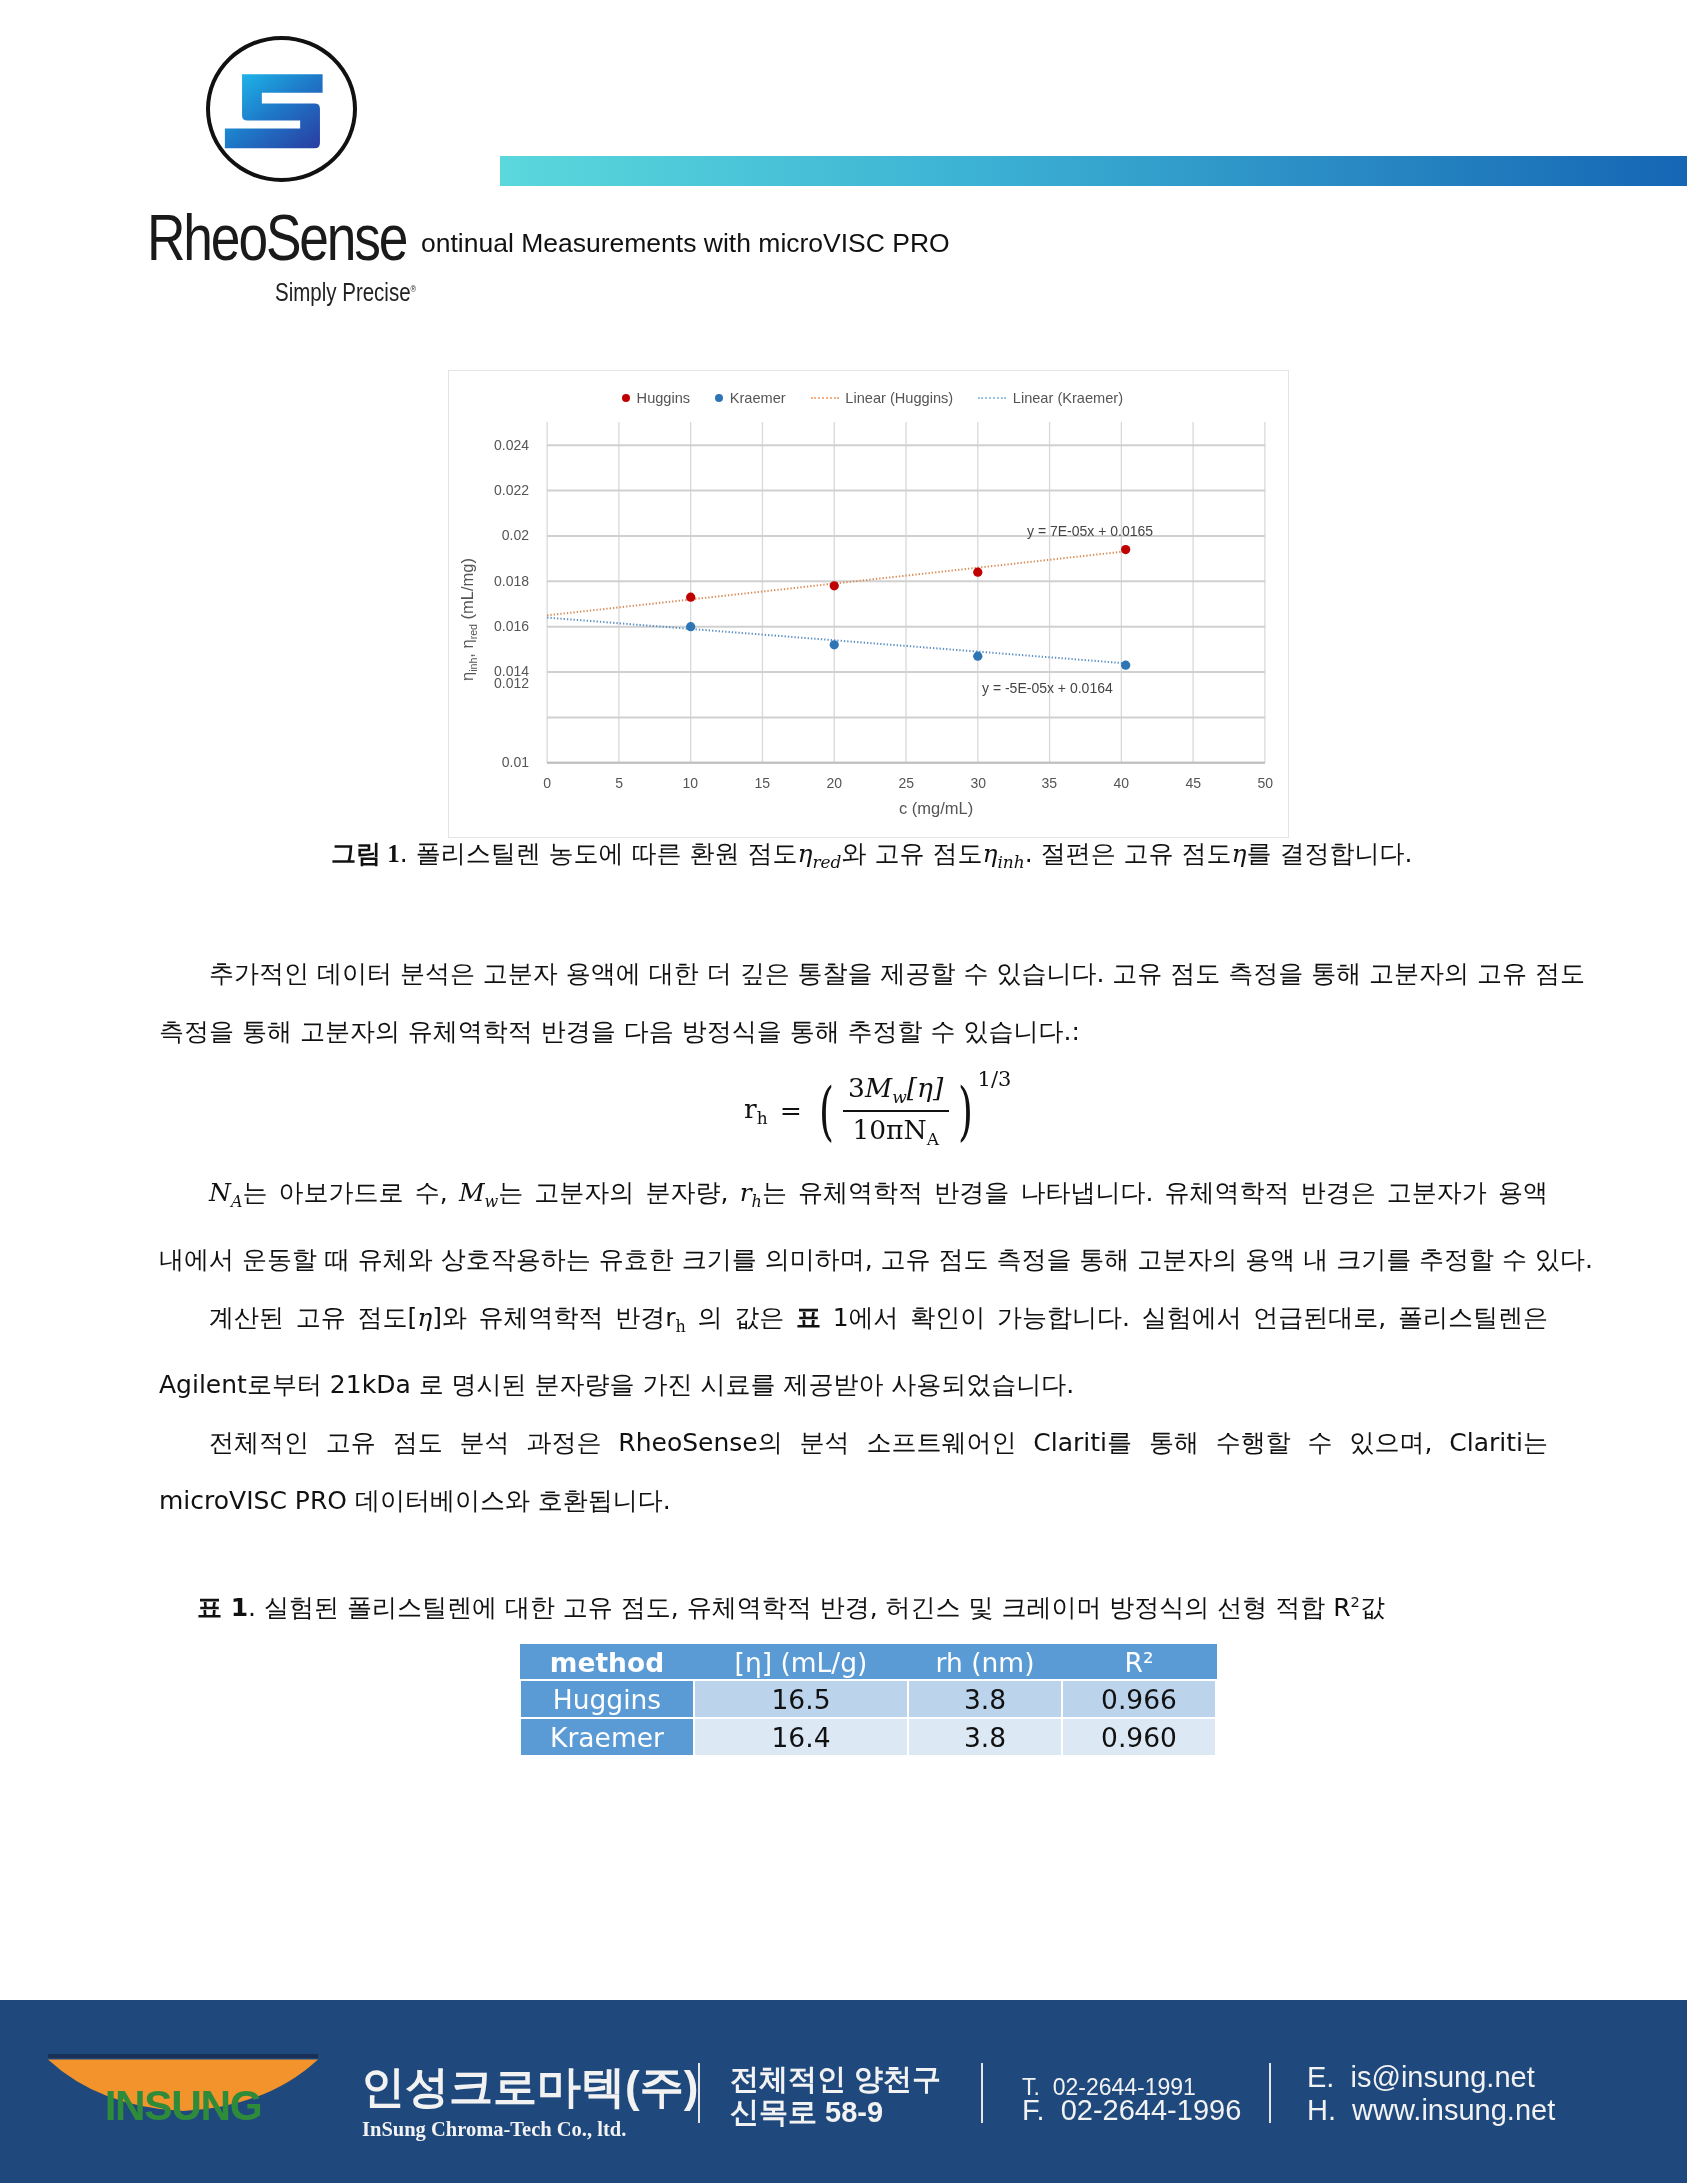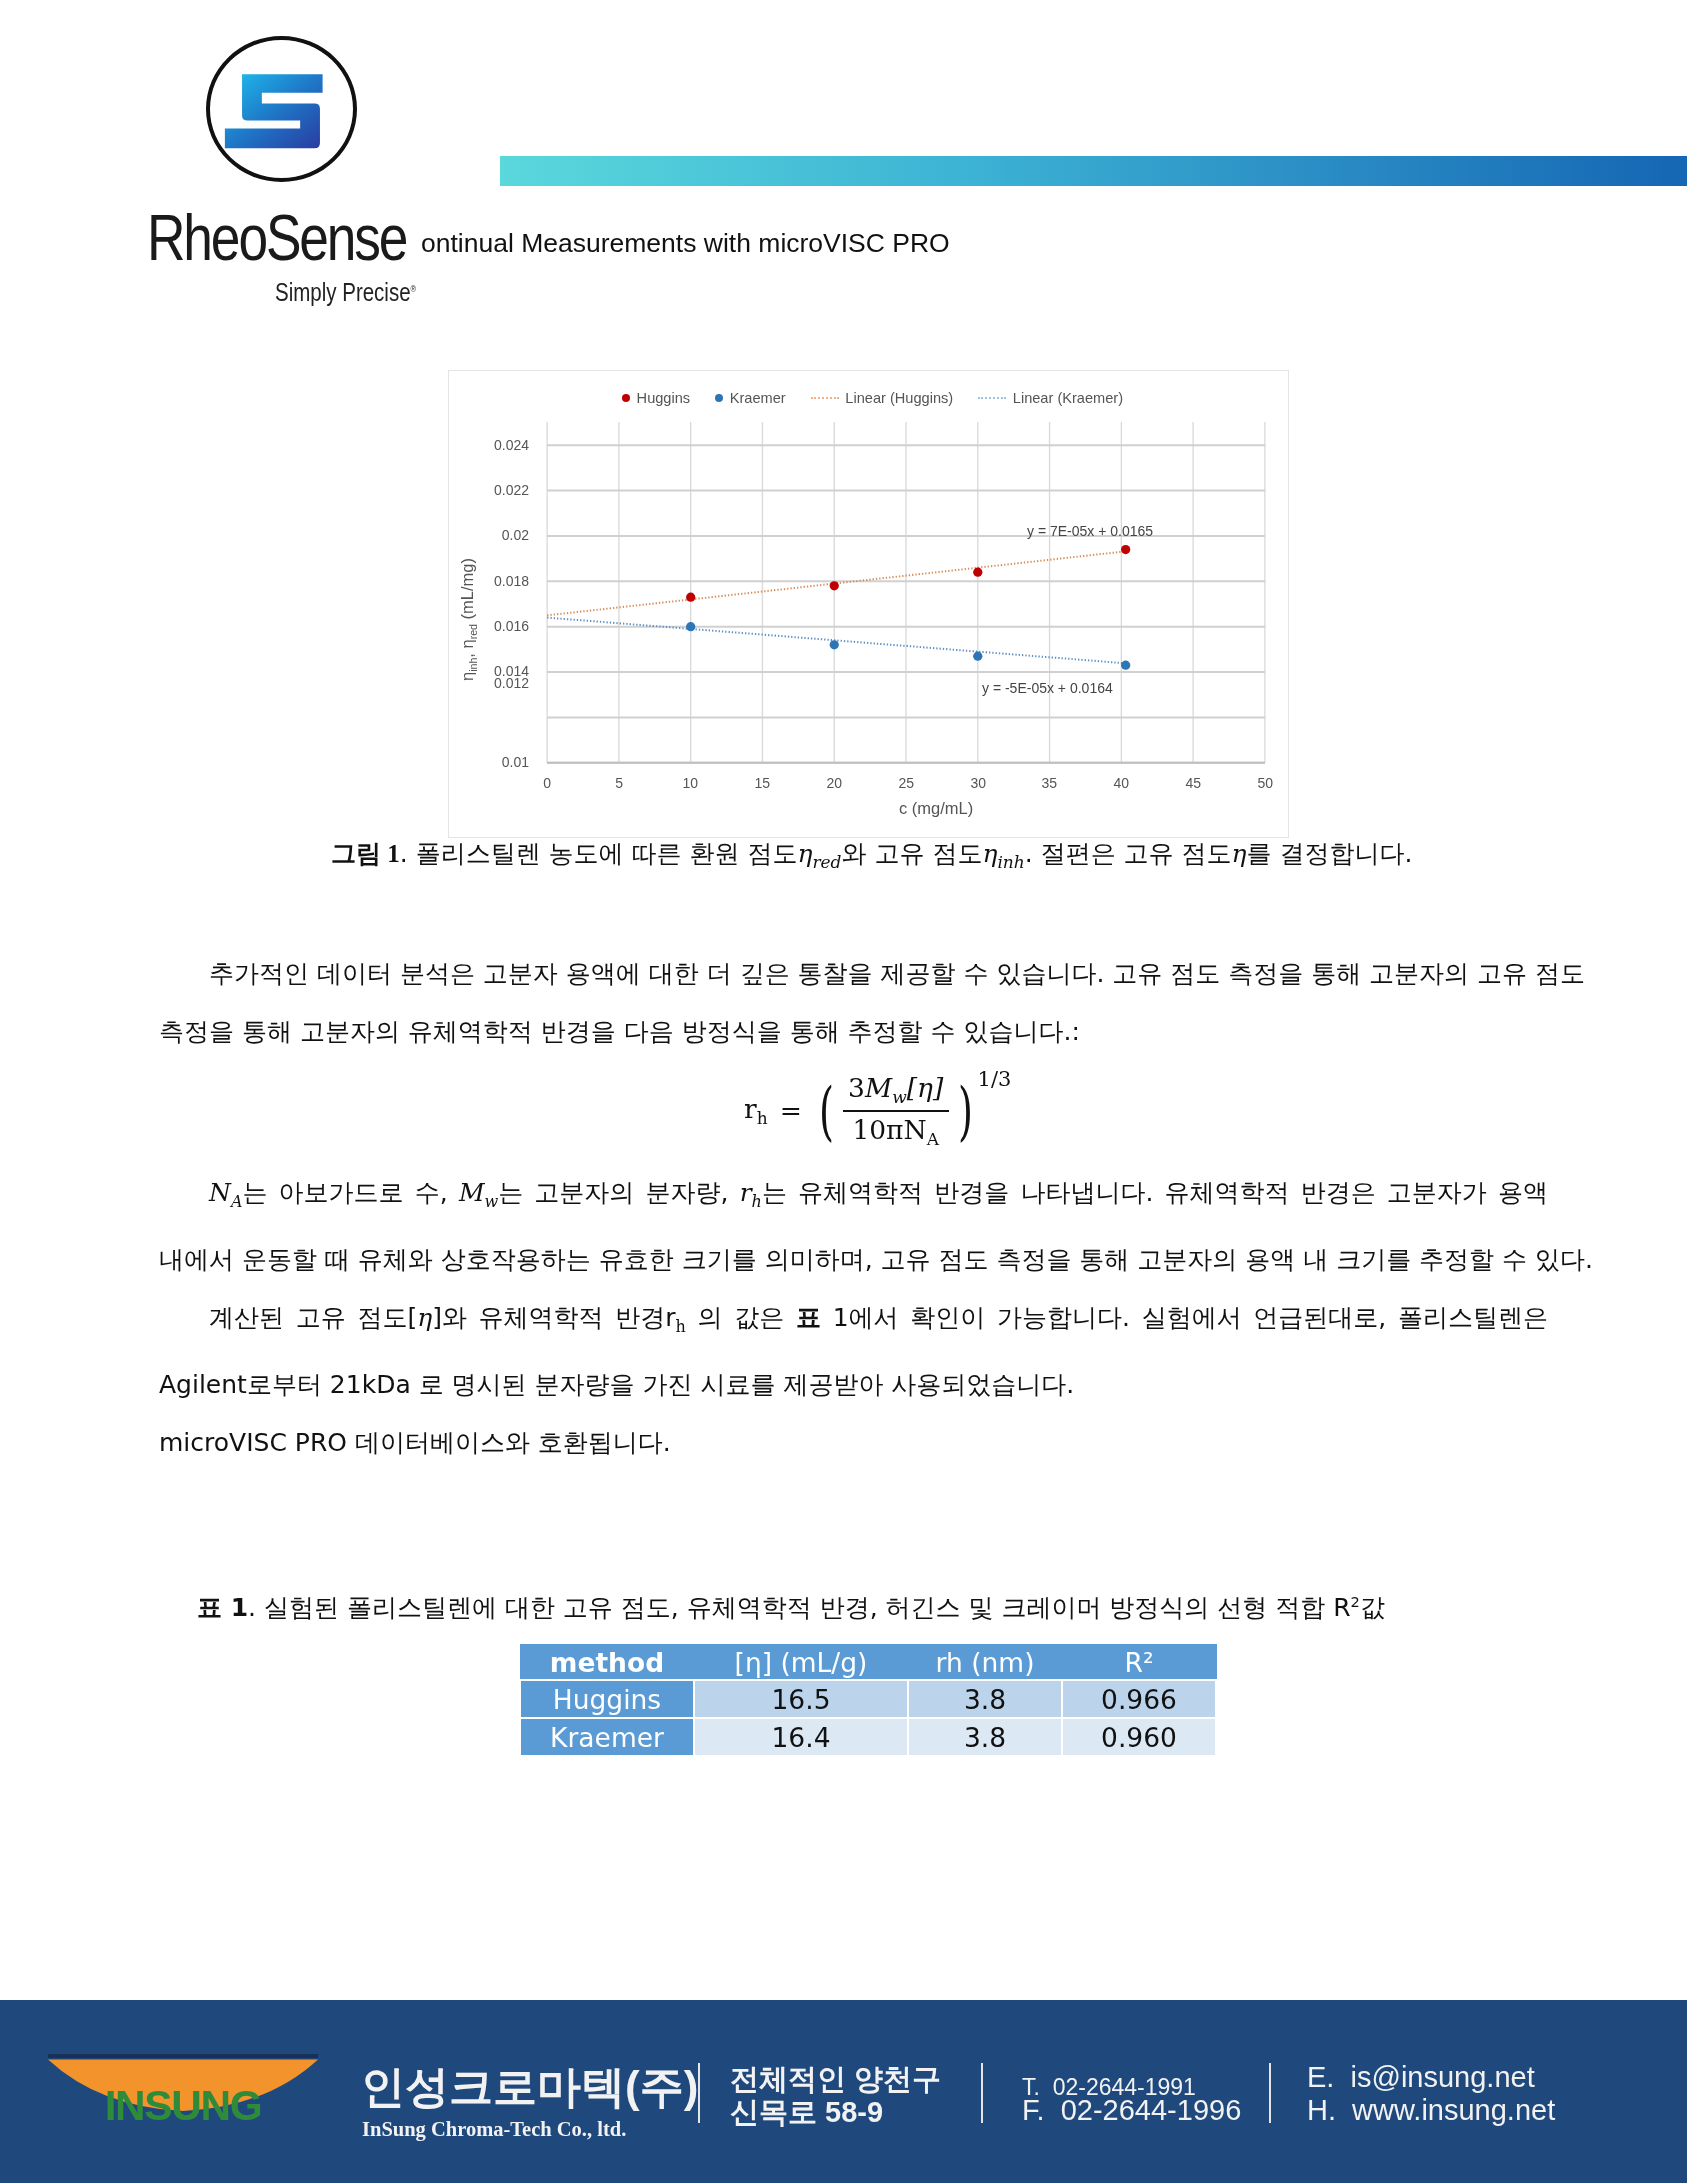--- a/index.html
+++ b/index.html
@@ -171,20 +171,21 @@
   </span>
   <span class="paren">)</span>
   <span class="pow">1/3</span>
 </div>
 
 <div class="abs para" style="top:1164px;">
   <span class="ln indent"><i class="math">N</i><sub><i class="math" style="font-size:16px">A</i></sub><span>는 아보가드로 수, </span><i class="math">M</i><sub><i class="math" style="font-size:16px">w</i></sub><span>는 고분자의 분자량, </span><i class="math">r</i><sub><i class="math" style="font-size:16px">h</i></sub><span>는 유체역학적 반경을 나타냅니다. 유체역학적 반경은 고분자가 용액</span></span>
   <span class="ln last">내에서 운동할 때 유체와 상호작용하는 유효한 크기를 의미하며, 고유 점도 측정을 통해 고분자의 용액 내 크기를 추정할 수 있다.</span>
   <span class="ln indent"><span>계산된 고유 점도[</span><i class="math">η</i><span>]와 유체역학적 반경r</span><sub class="rm" style="font-size:16px">h</sub><span> 의 값은 </span><b>표</b><span> 1에서 확인이 가능합니다. 실험에서 언급된대로, 폴리스틸렌은</span></span>
   <span class="ln last">Agilent로부터 21kDa 로 명시된 분자량을 가진 시료를 제공받아 사용되었습니다.</span>
+  <span class="ln indent">전체적인 고유 점도 분석 과정은 RheoSense의 분석 소프트웨어인 Clariti를 통해 수행할 수 있으며, Clariti는</span>
   <span class="ln last">microVISC PRO 데이터베이스와 호환됩니다.</span>
 </div>
 
 <div class="abs tbl-caption"><b>표 1</b><span>. 실험된 폴리스틸렌에 대한 고유 점도, 유체역학적 반경, 허긴스 및 크레이머 방정식의 선형 적합 R</span><sup style="font-size:14.6px">2</sup><span>값</span></div>
 
 <table class="data">
   <thead>
     <tr>
       <th style="width:173px">method</th>
       <th style="width:213px;font-weight:normal">[η] (mL/g)</th>

